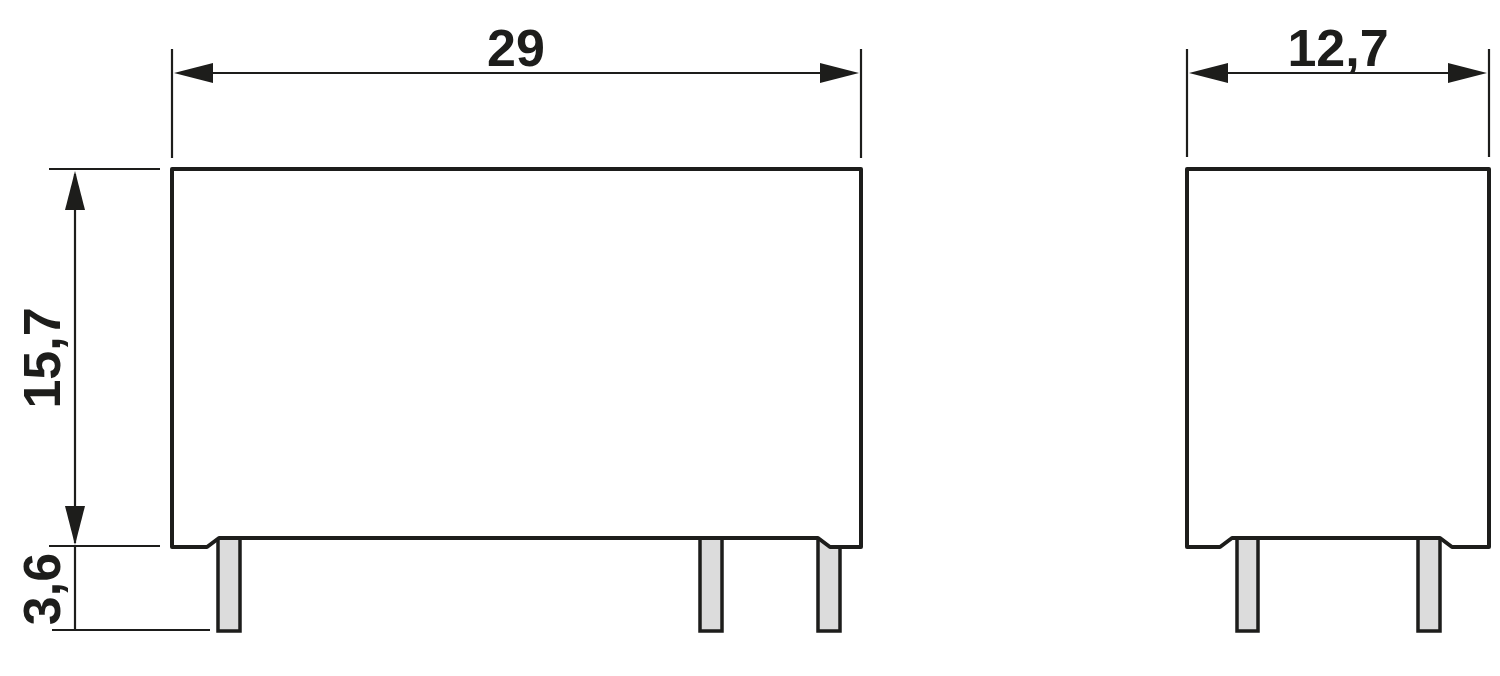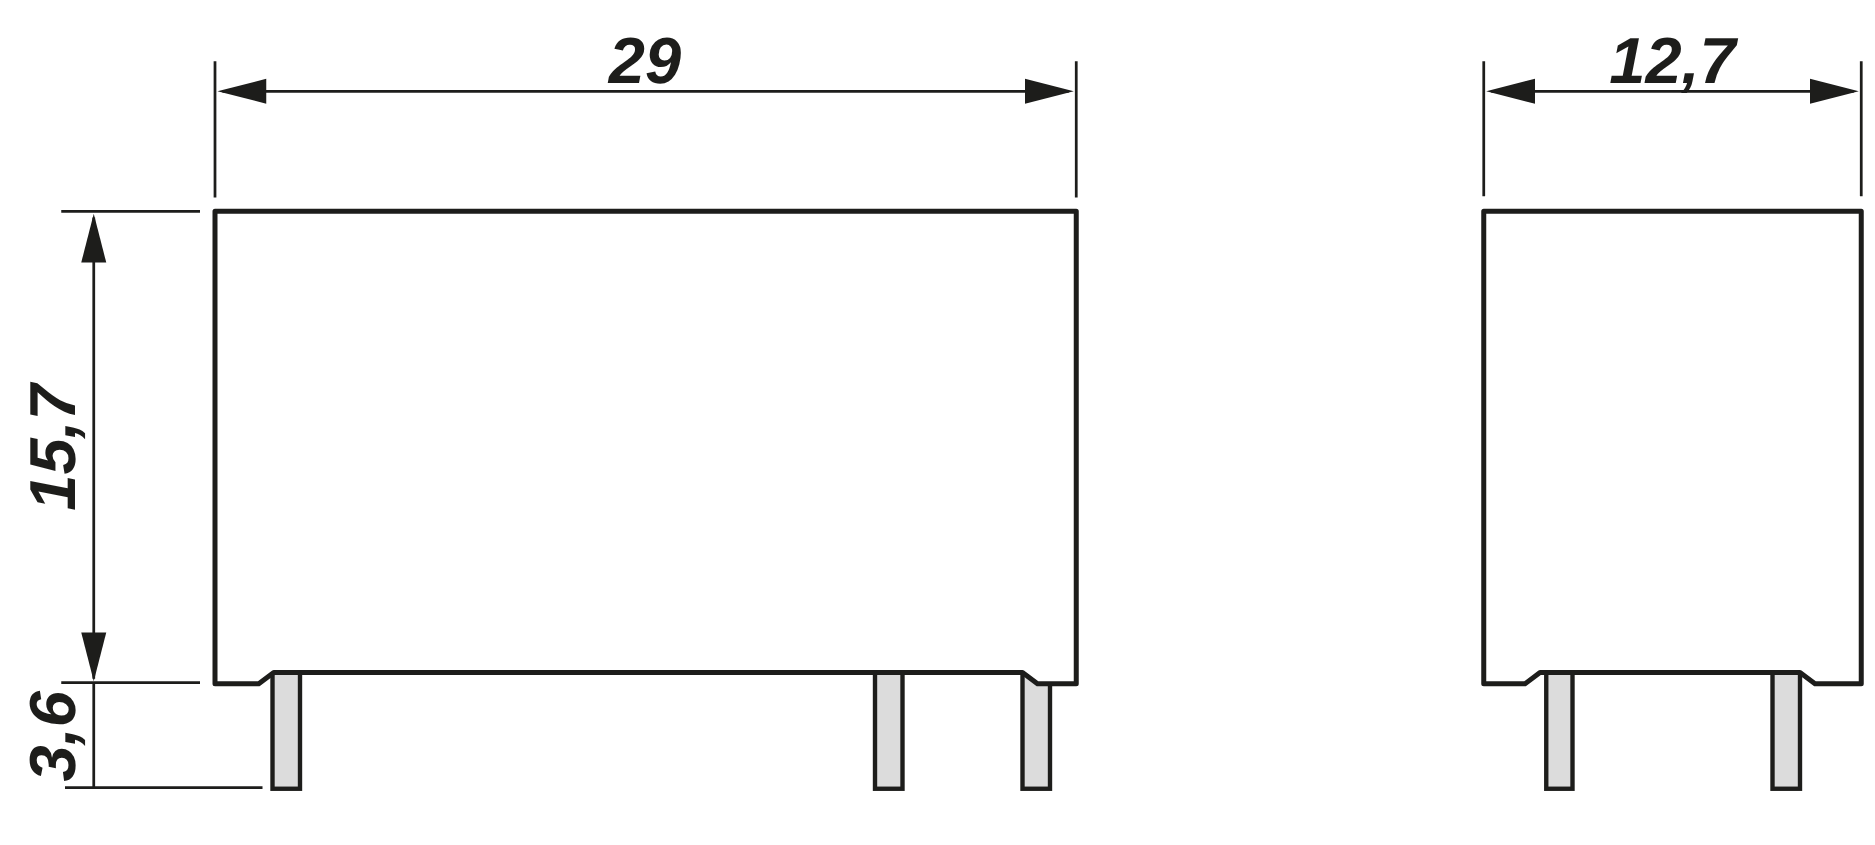--- a/index.html
+++ b/index.html
@@ -6,21 +6,20 @@
     margin: 0;
     padding: 0;
     background: var(--background, #fff);
   }
   .stage {
     position: relative;
     width: 1500px;
     height: 676px;
     background: var(--background, #fff);
     overflow: hidden;
-    font-style: italic;
   }
   svg { display: block; }
   .ext-line, .dim-line, .tick-line {
     stroke: var(--line, #1D1D1B);
     stroke-width: 2.2;
     fill: none;
   }
   .body-outline {
     stroke: var(--line, #1D1D1B);
     stroke-width: 4;

